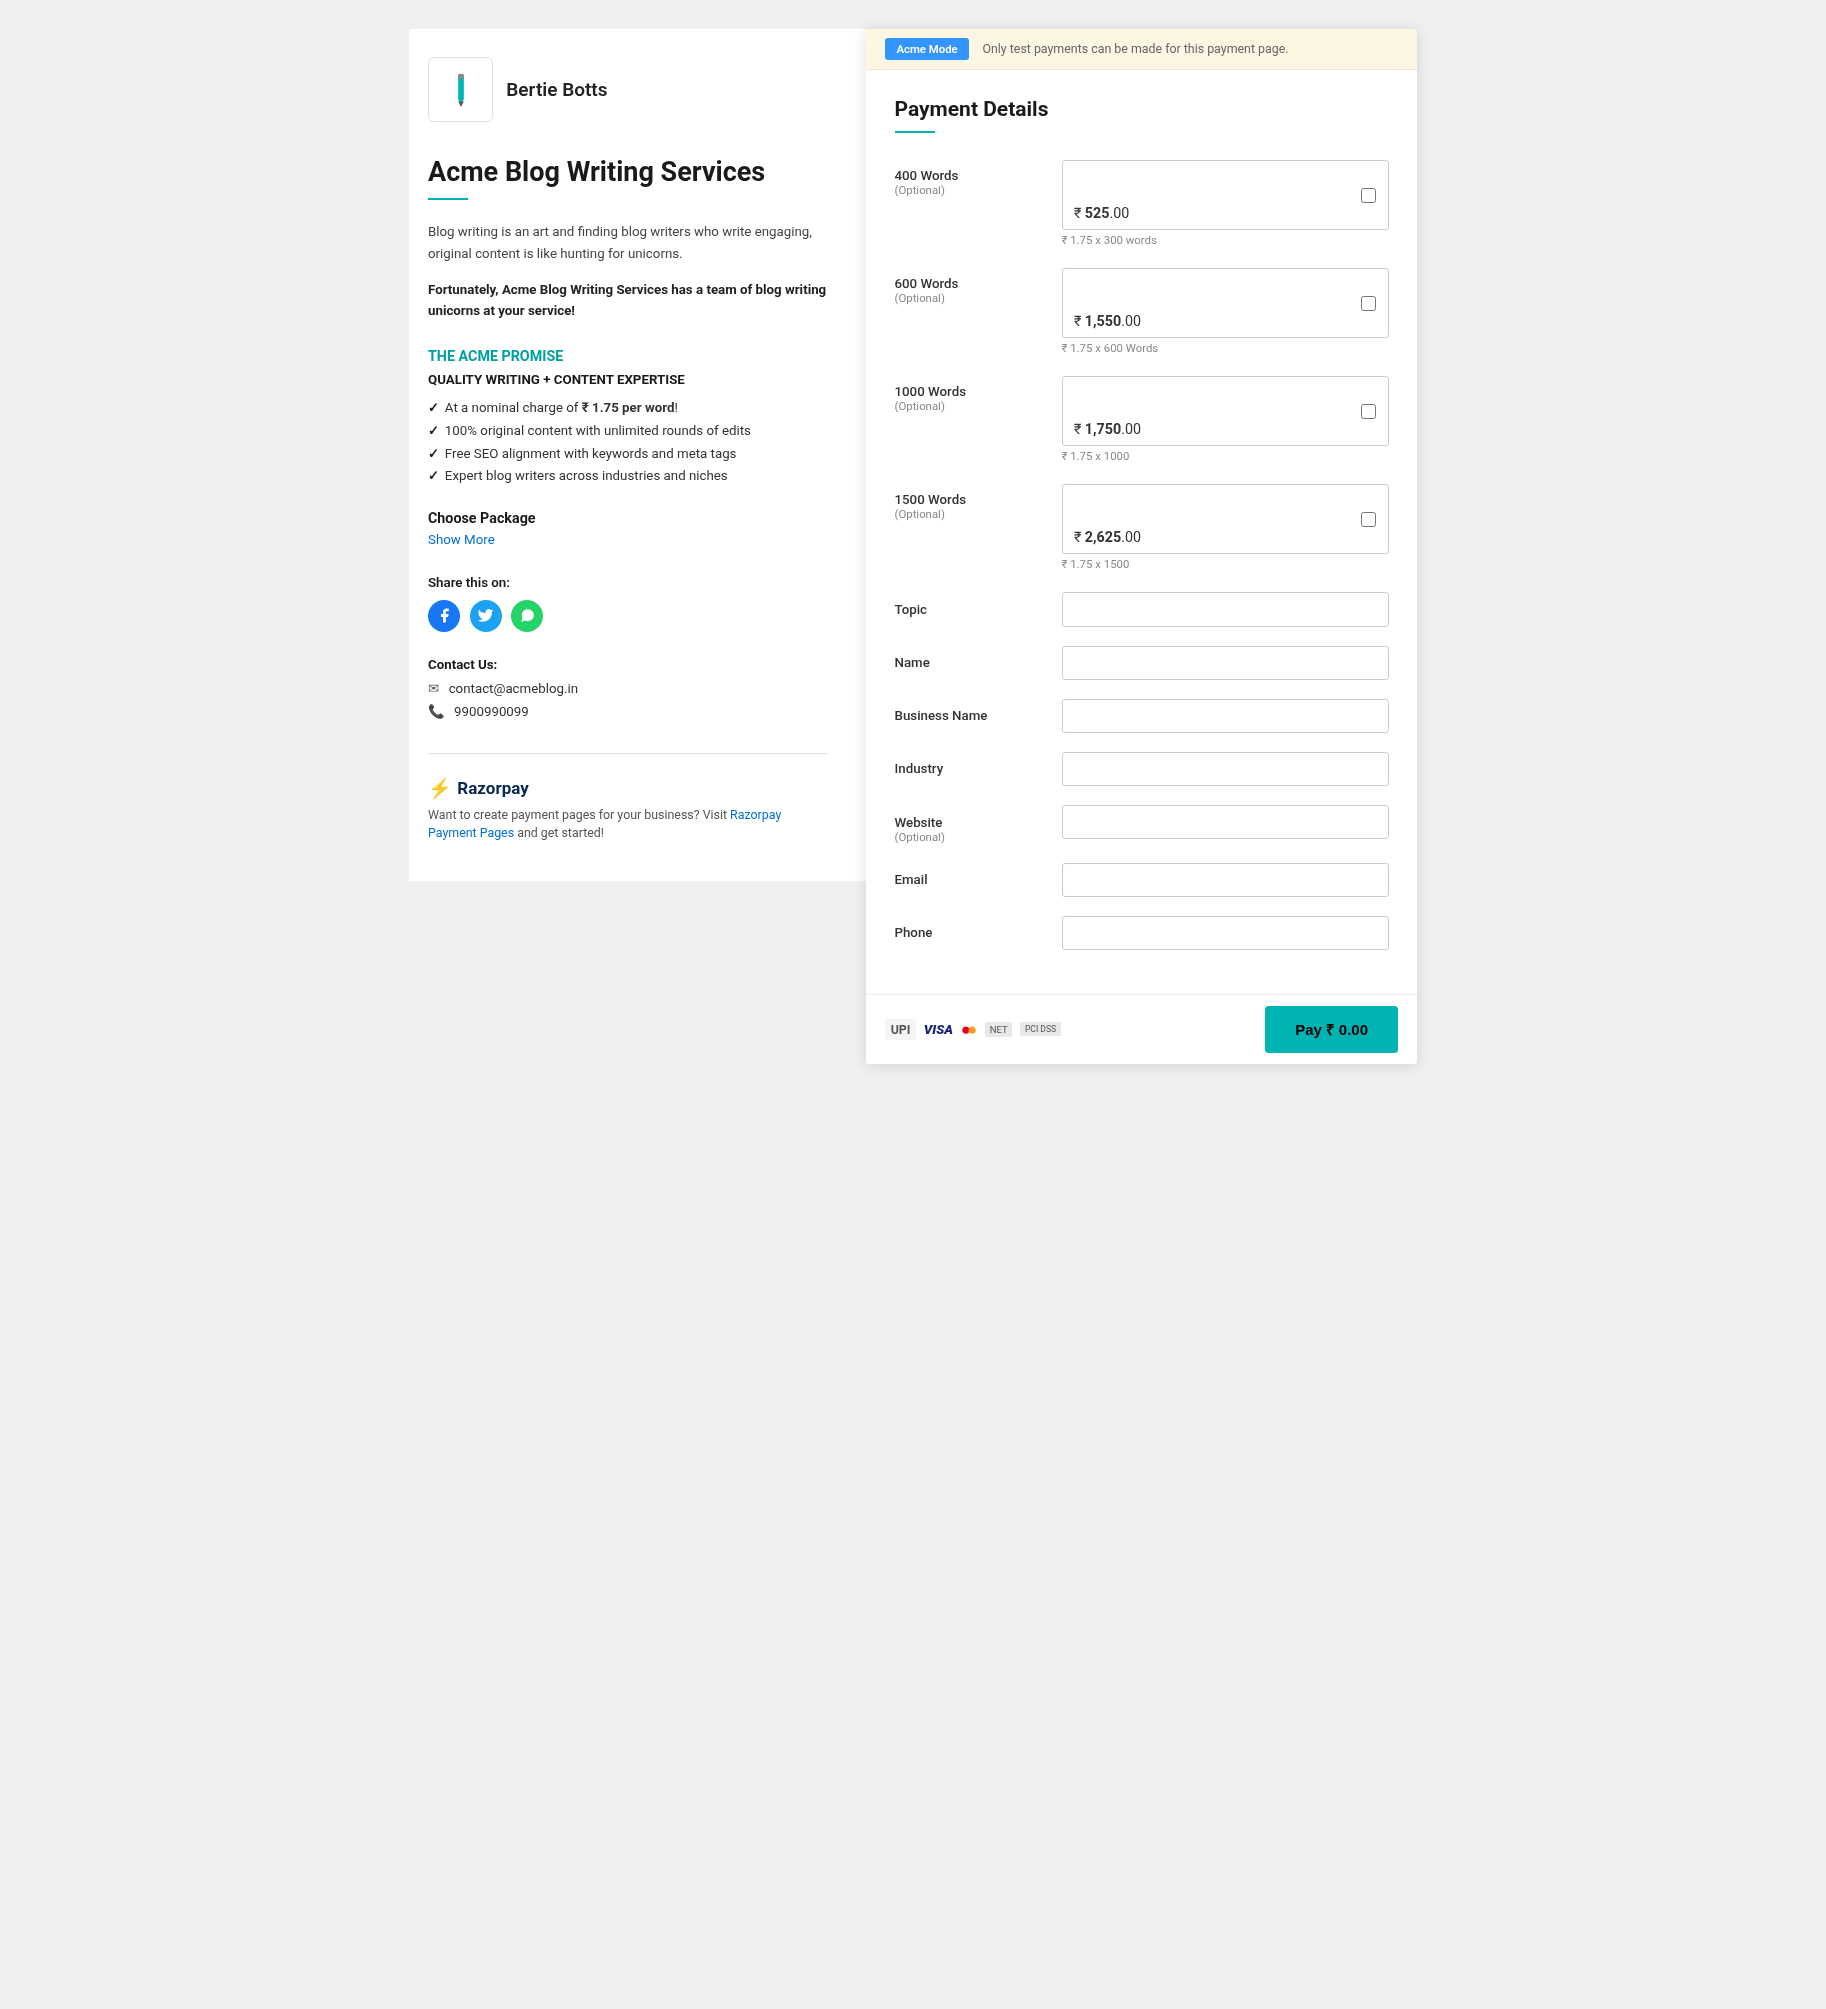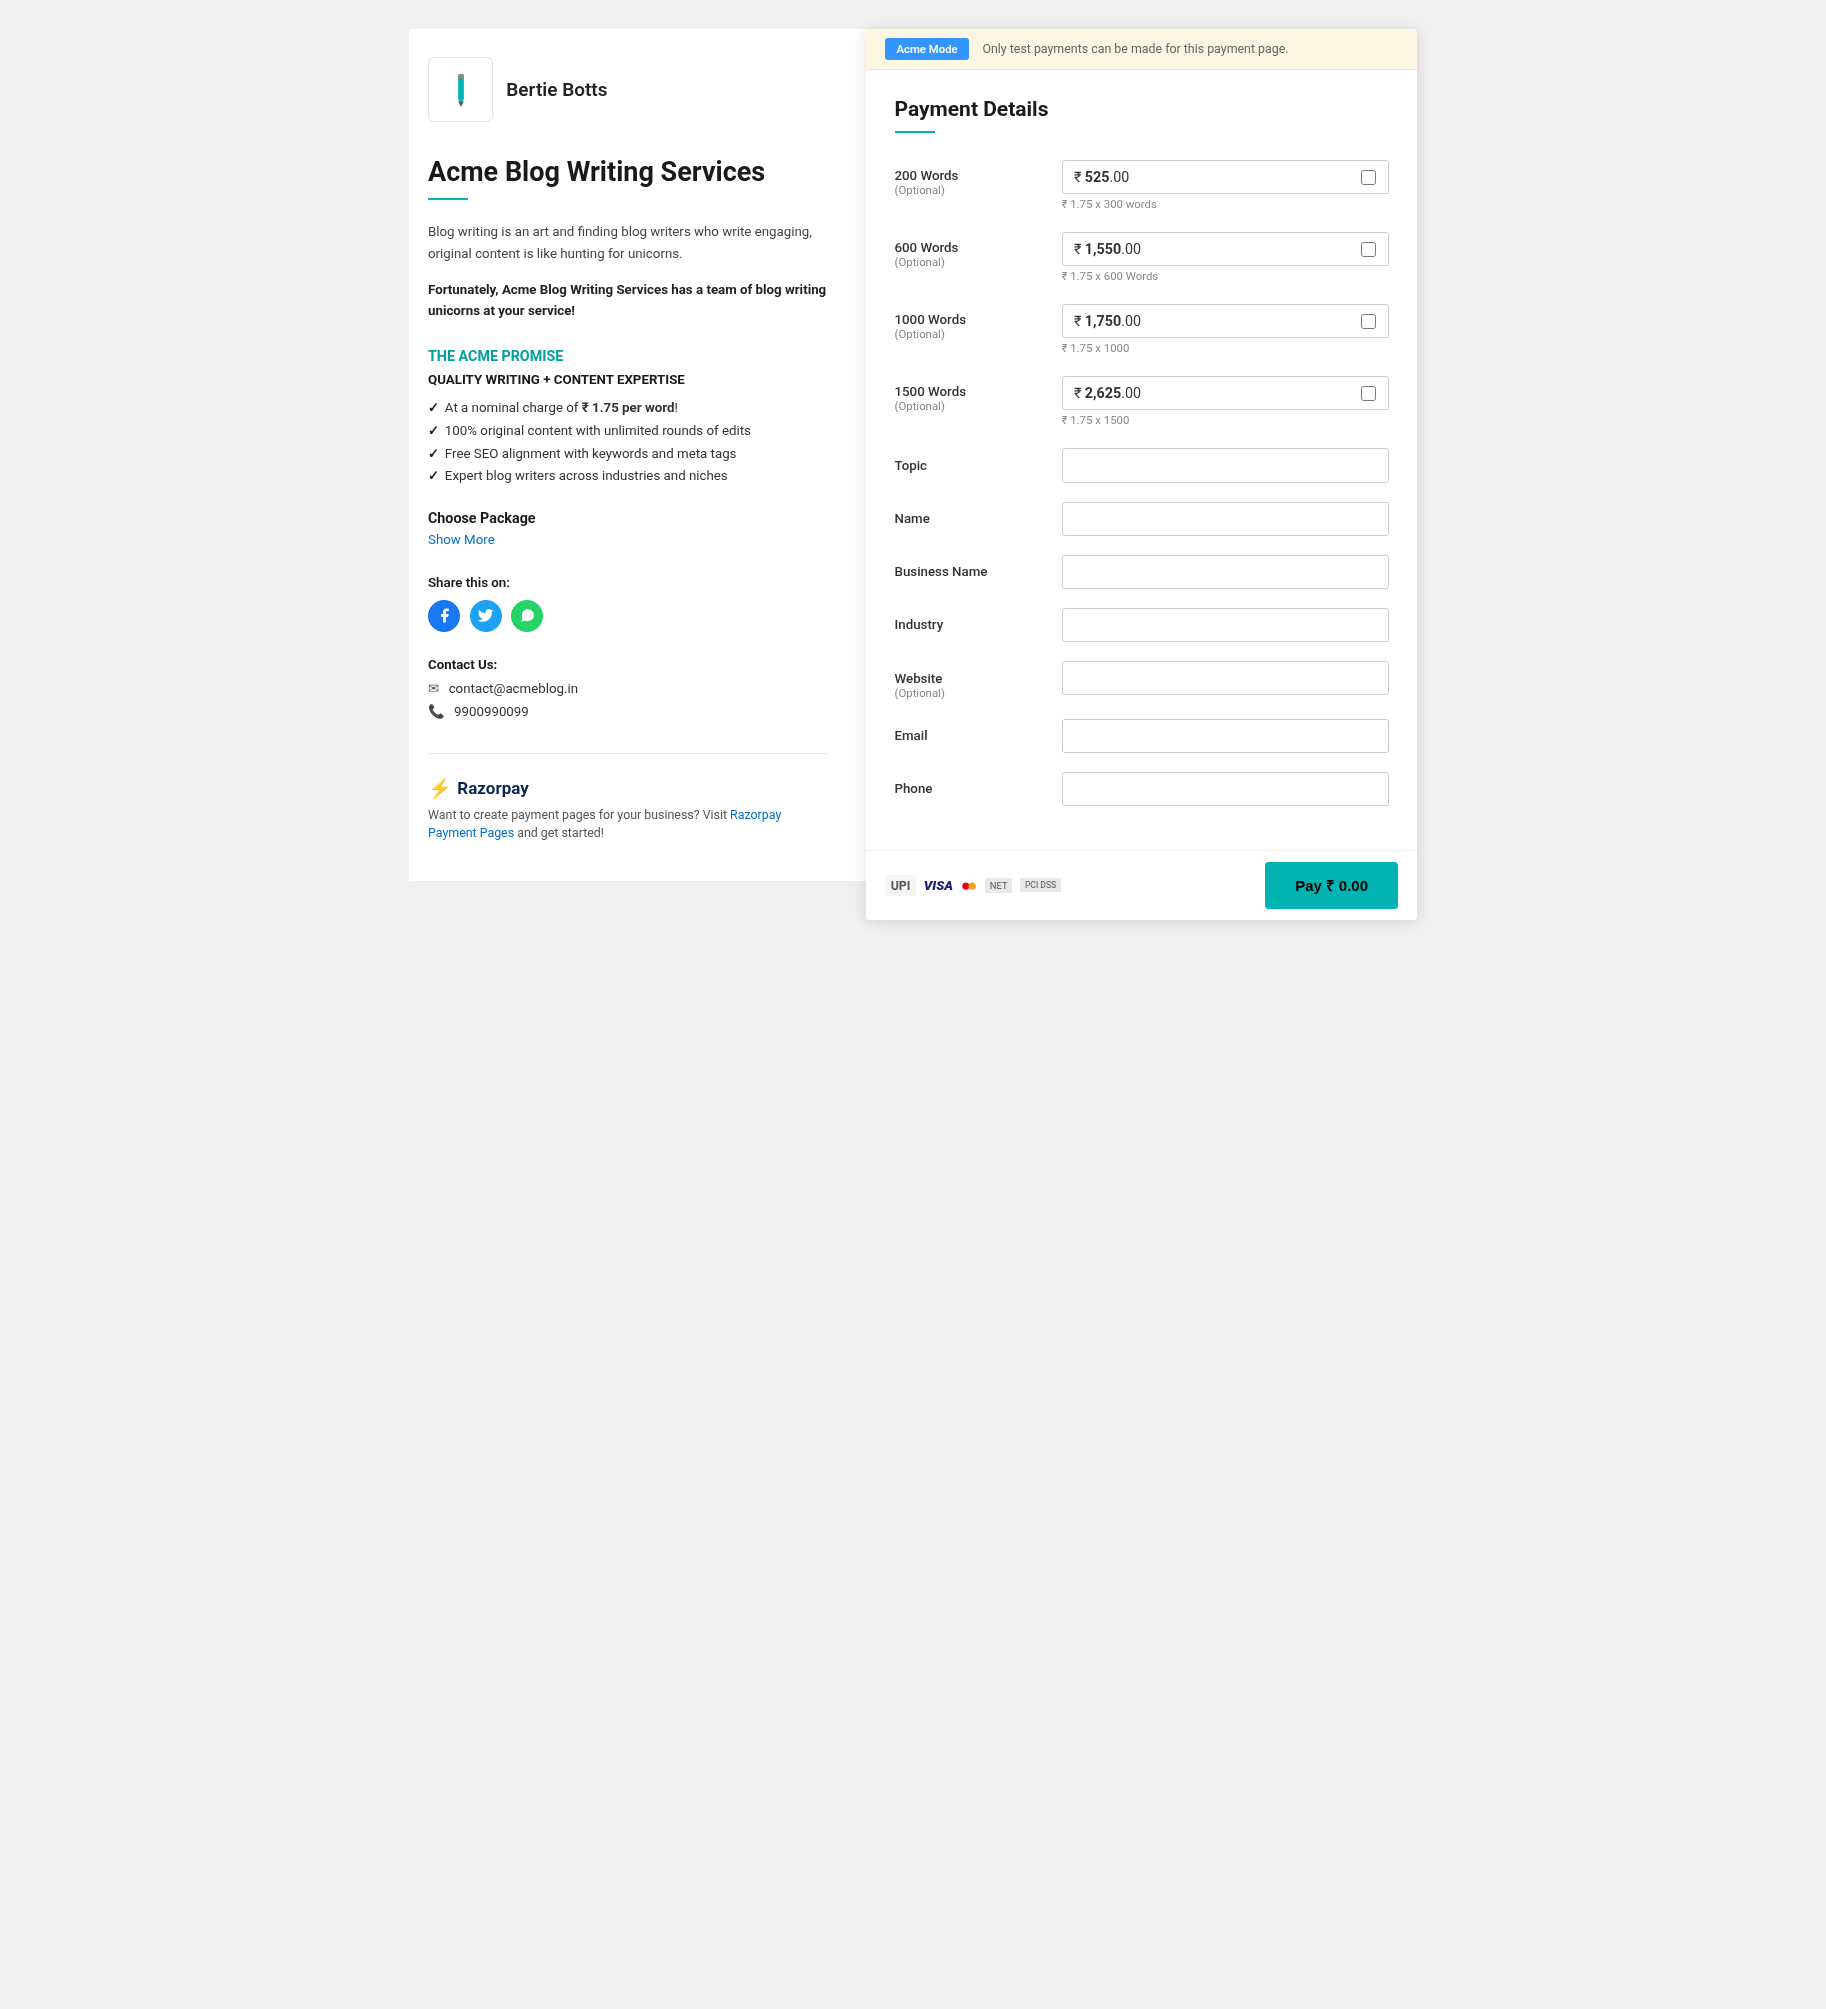--- a/index.html
+++ b/index.html
@@ -294,20 +294,21 @@
       border: 1.4px solid #ccc;
       border-radius: 2.9px;
       padding: 7.6px 11.4px;
       background: #fff;
       margin-bottom: 3.8px;
     }
     .price-value {
       font-size: 14.3px;
       color: #333;
       flex: 1;
+      margin-top: 36px;
     }
     .price-value strong {
       font-weight: 700;
     }
     .price-checkbox {
       width: 15px;
       height: 15px;
       border: 1.4px solid #aaa;
       border-radius: 1.9px;
       cursor: pointer;
@@ -511,21 +512,21 @@
       <span class="test-mode-badge">Acme Mode</span>
       <span class="test-mode-text">Only test payments can be made for this payment page.</span>
     </div>
 
     <div class="payment-content">
       <h2 class="payment-title">Payment Details</h2>
       <div class="payment-title-underline"></div>
 
       <div class="package-row">
         <div class="package-label">
-          <div class="package-label-title">200 Words</div>
+          <div class="package-label-title">400 Words</div>
           <div class="package-label-optional">(Optional)</div>
         </div>
         <div class="package-input-group">
           <div class="price-field">
             <span class="price-value">₹ <strong>525</strong>.00</span>
             <input type="checkbox" class="price-checkbox" style="">
           </div>
           <div class="price-calc">₹ 1.75 x 300 words</div>
         </div>
       </div>

